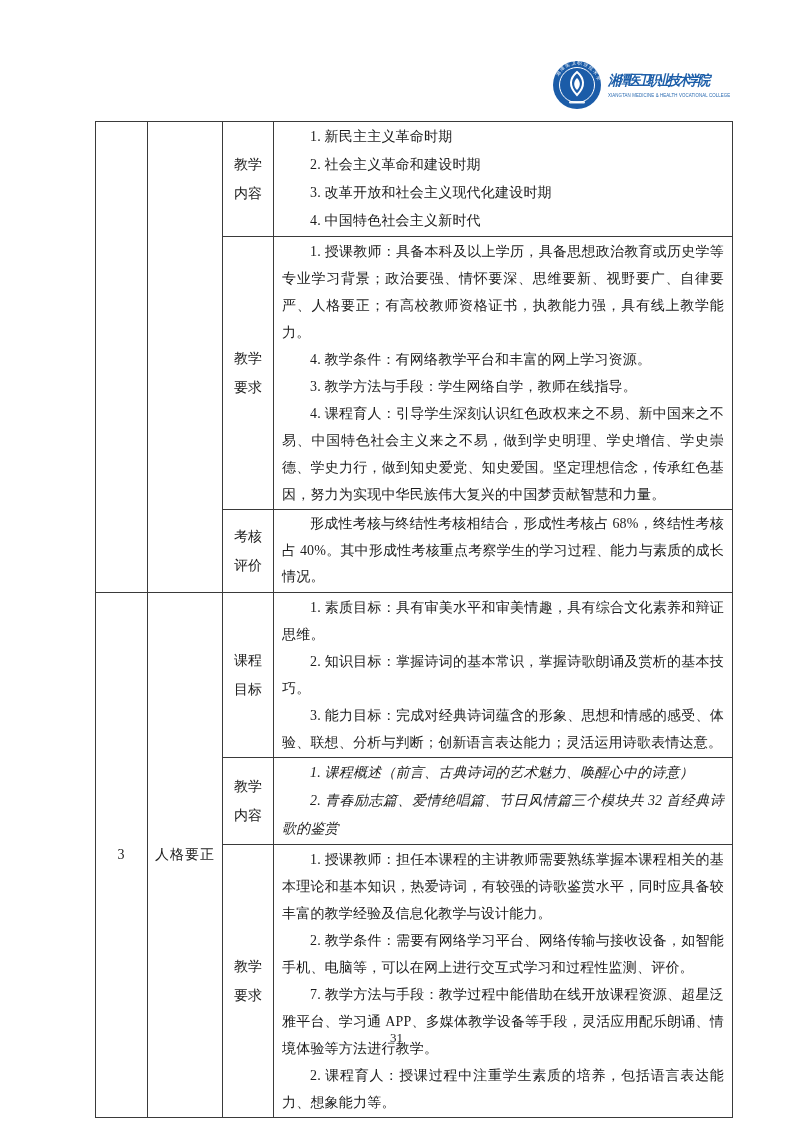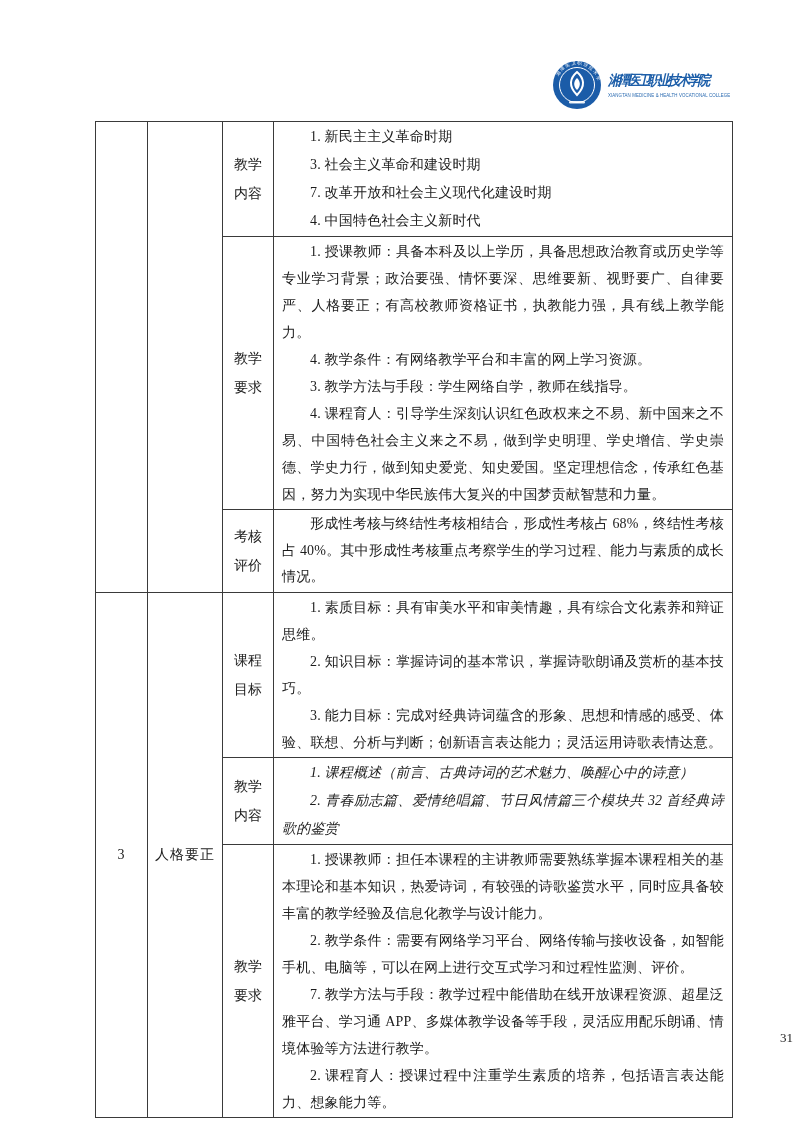--- a/index.html
+++ b/index.html
@@ -57,21 +57,21 @@
     margin: 0; text-indent: 2em; text-align: justify;
     line-height: 27px; letter-spacing: 0.2px;
   }
   .rowA .content-cell p { line-height: 28px; }
   .rowC .content-cell p { line-height: 26.5px; }
   .rowE .content-cell p { line-height: 28px; font-style: italic; }
 
   
   .page-number {
     position: absolute; left: 0; top: 1030px; width: 793px;
-    text-align: right; font-size: 13px;
+    text-align: center; font-size: 13px;
   }
 </style>
 </head>
 <body>
 
 <div class="page">
 
   <div class="header-logo">
     <svg class="emblem" viewBox="0 0 50 50">
       <circle cx="25" cy="25" r="24" fill="#1b5ca8"></circle>
@@ -101,22 +101,22 @@
     </colgroup>
     <tbody>
 
       <tr class="rowA" style="height:112px">
         <td rowspan="3" class="num-cell"></td>
         <td rowspan="3" class="course-cell"></td>
         <td class="label-cell">教学
 内容</td>
         <td class="content-cell">
           <p>1. 新民主主义革命时期</p>
-          <p>3. 社会主义革命和建设时期</p>
-          <p>7. 改革开放和社会主义现代化建设时期</p>
+          <p>2. 社会主义革命和建设时期</p>
+          <p>3. 改革开放和社会主义现代化建设时期</p>
           <p>4. 中国特色社会主义新时代</p>
         </td>
       </tr>
       <tr class="rowB" style="height:242px">
         <td class="label-cell">教学
 要求</td>
         <td class="content-cell">
           <p>1. 授课教师：具备本科及以上学历，具备思想政治教育或历史学等专业学习背景；政治要强、情怀要深、思维要新、视野要广、自律要严、人格要正；有高校教师资格证书，执教能力强，具有线上教学能力。</p>
           <p>4. 教学条件：有网络教学平台和丰富的网上学习资源。</p>
           <p>3. 教学方法与手段：学生网络自学，教师在线指导。</p>

